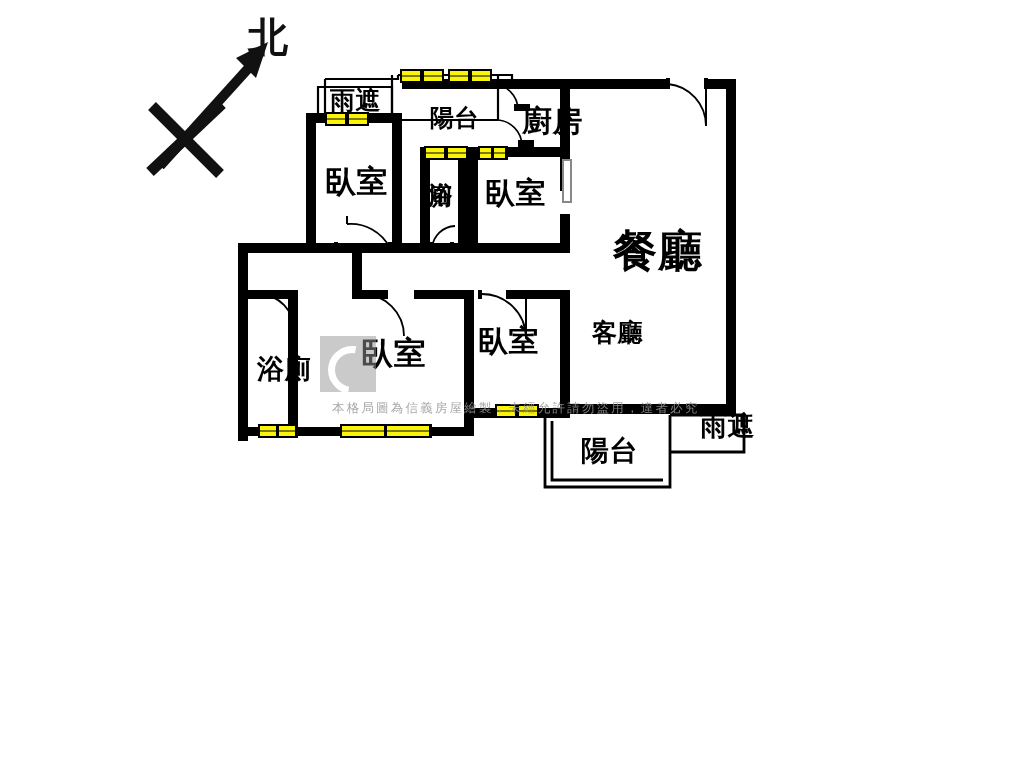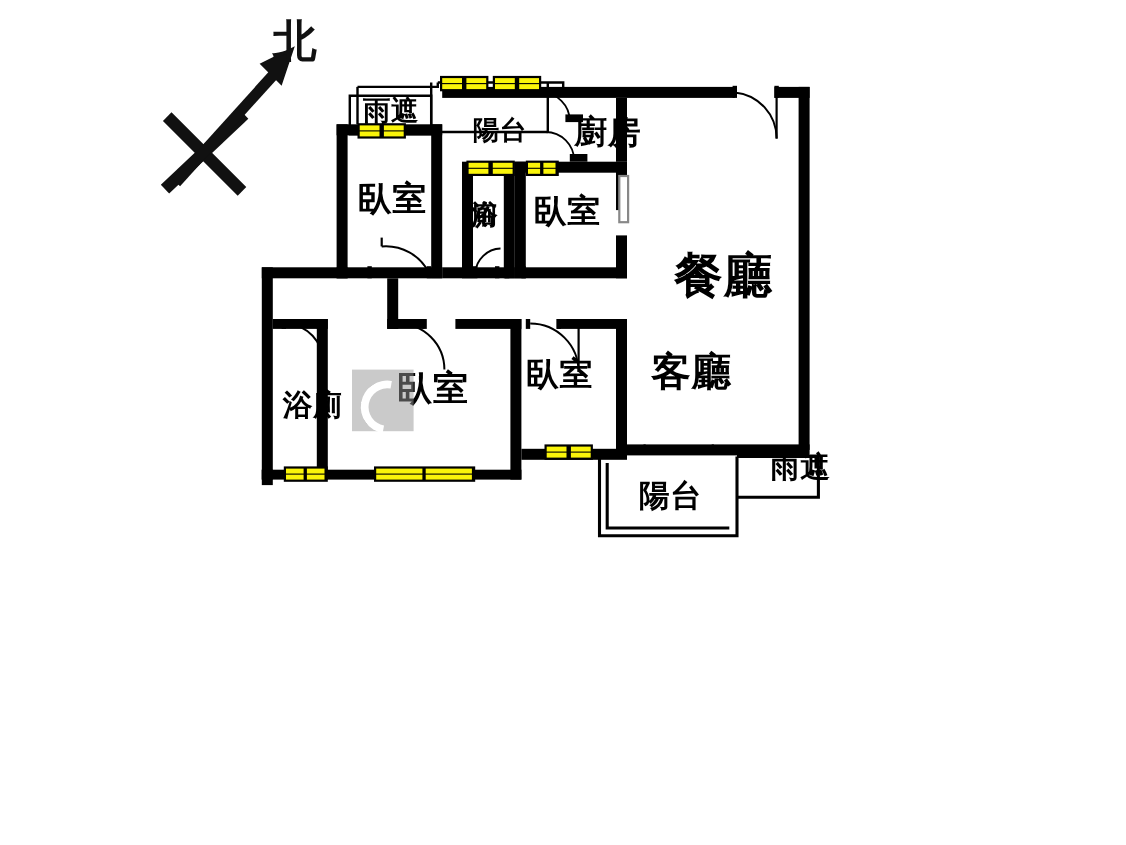--- a/index.html
+++ b/index.html
@@ -295,23 +295,24 @@
       <div class="room-label" style="left: 330px; top: 88px; font-size: 25px;">雨遮</div>
       <div class="room-label" style="left: 430px; top: 106px; font-size: 24px;">陽台</div>
       <div class="room-label" style="left: 522px; top: 106px; font-size: 30px;">廚房</div>
       <div class="room-label" style="left: 325px; top: 166px; font-size: 31px;">臥室</div>
       <div class="room-label vertical" style="left: 429px; top: 162px; font-size: 24px;">浴廁</div>
       <div class="room-label" style="left: 485px; top: 178px; font-size: 30px;">臥室</div>
       <div class="room-label" style="left: 613px; top: 229px; font-size: 44px;">餐廳</div>
       <div class="room-label" style="left: 257px; top: 355px; font-size: 27px;">浴廁</div>
       <div class="room-label" style="left: 361px; top: 337px; font-size: 32px;">臥室</div>
       <div class="room-label" style="left: 478px; top: 326px; font-size: 30px;">臥室</div>
-      <div class="room-label" style="left: 592px; top: 320px; font-size: 36px;">客廳</div>
+      <div class="room-label" style="left: 592px; top: 320px; font-size: 25px;">客廳</div>
       <div class="room-label" style="left: 581px; top: 437px; font-size: 28px;">陽台</div>
       <div class="room-label" style="left: 700px; top: 412px; font-size: 27px;">雨遮</div>
     </div>
 
   <div id="watermark-wrap">
     <div id="watermark-mark"></div>
+    <div id="watermark-fine">本格局圖為信義房屋繪製，未經允許請勿盜用，違者必究</div>
   </div>
 
 
 </div>
 
 </body></html>

